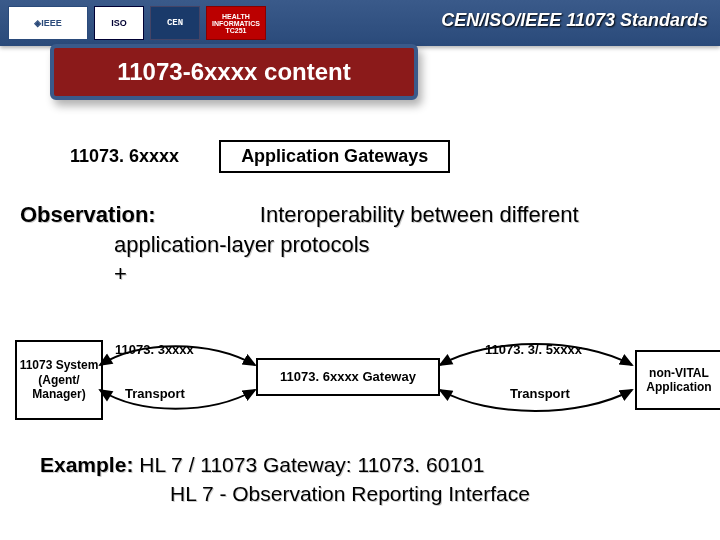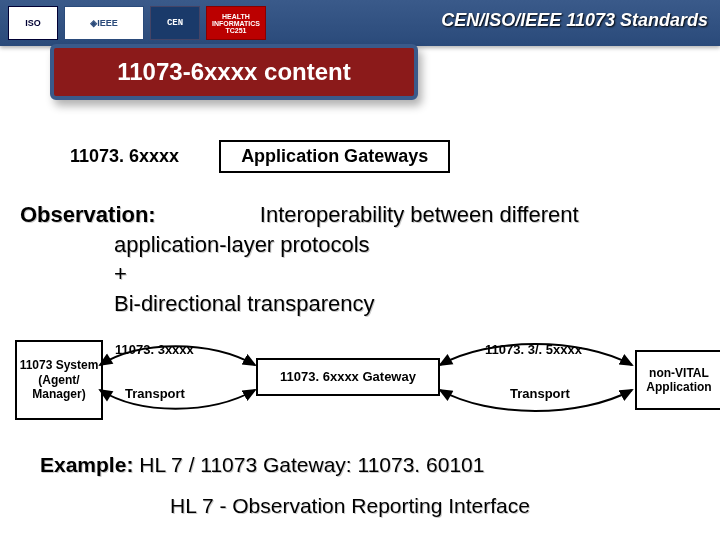--- a/index.html
+++ b/index.html
@@ -139,50 +139,49 @@
     pointer-events: none;
   }
   .example {
     position: absolute;
     left: 40px;
     top: 450px;
     font-size: 21px;
     line-height: 1.4;
     text-shadow: 1px 1px 0 #ccc;
   }
-  .ex-cont { margin-left: 130px; margin-top: 12px; }
+  .ex-cont { margin-left: 130px; }
 </style>
 </head>
 <body>
 
 <div class="header-bar">
   <div class="header-logos">
+    <div class="logo-box logo-ieee">◈IEEE</div>
     <div class="logo-box logo-iso">ISO</div>
-    <div class="logo-box logo-ieee">◈IEEE</div>
     <div class="logo-box logo-cen">CEN</div>
     <div class="logo-box logo-health">HEALTH INFORMATICS TC251</div>
   </div>
   <div class="header-title">CEN/ISO/IEEE 11073 Standards</div>
 </div>
 
 <div class="title-pill">
   <span>11073-6xxxx content</span>
 </div>
 
 <div class="def-row">
   <span class="def-label">11073. 6xxxx</span>
   <div class="def-box">Application Gateways</div>
 </div>
 
 <div class="objectives">
   <span class="obj-label">Observation:</span>
   <span class="obj-body">Interoperability between different</span><br>
   <div class="obj-cont">application-layer protocols</div>
   <div class="obj-cont">+</div>
-  <div class="obj-cont">Bi-directional transparency</div>
 </div>
 
 <div class="diagram">
   <div class="dbox box-left">11073 System (Agent/ Manager)</div>
   <div class="dbox box-gw">11073. 6xxxx Gateway</div>
   <div class="dbox box-right">non-VITAL Application</div>
   <div class="dlabel lbl-l1">11073. 3xxxx</div>
   <div class="dlabel lbl-l2">Transport</div>
   <div class="dlabel lbl-r1">11073. 3/. 5xxxx</div>
   <div class="dlabel lbl-r2">Transport</div>

